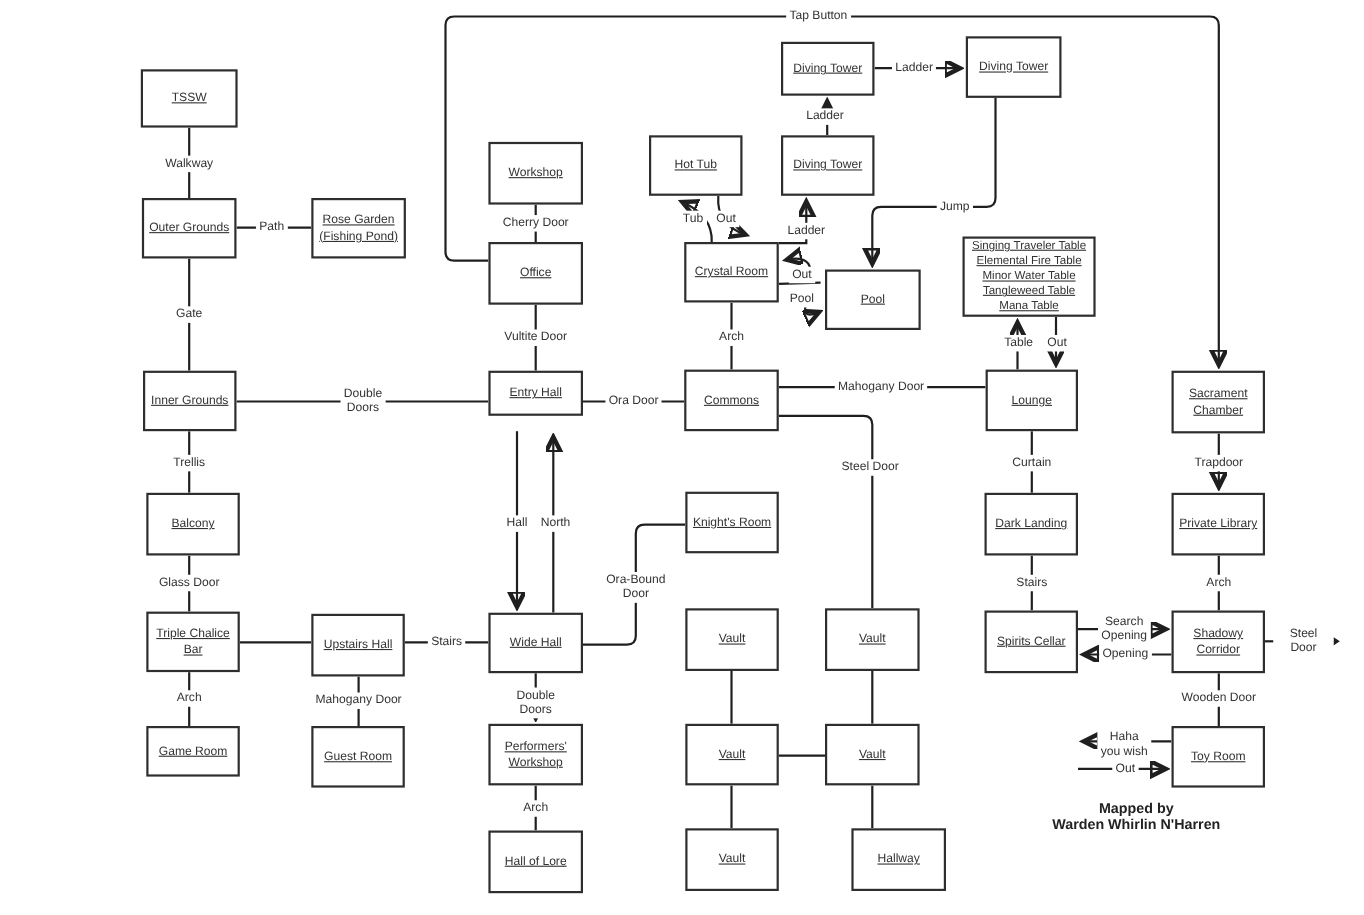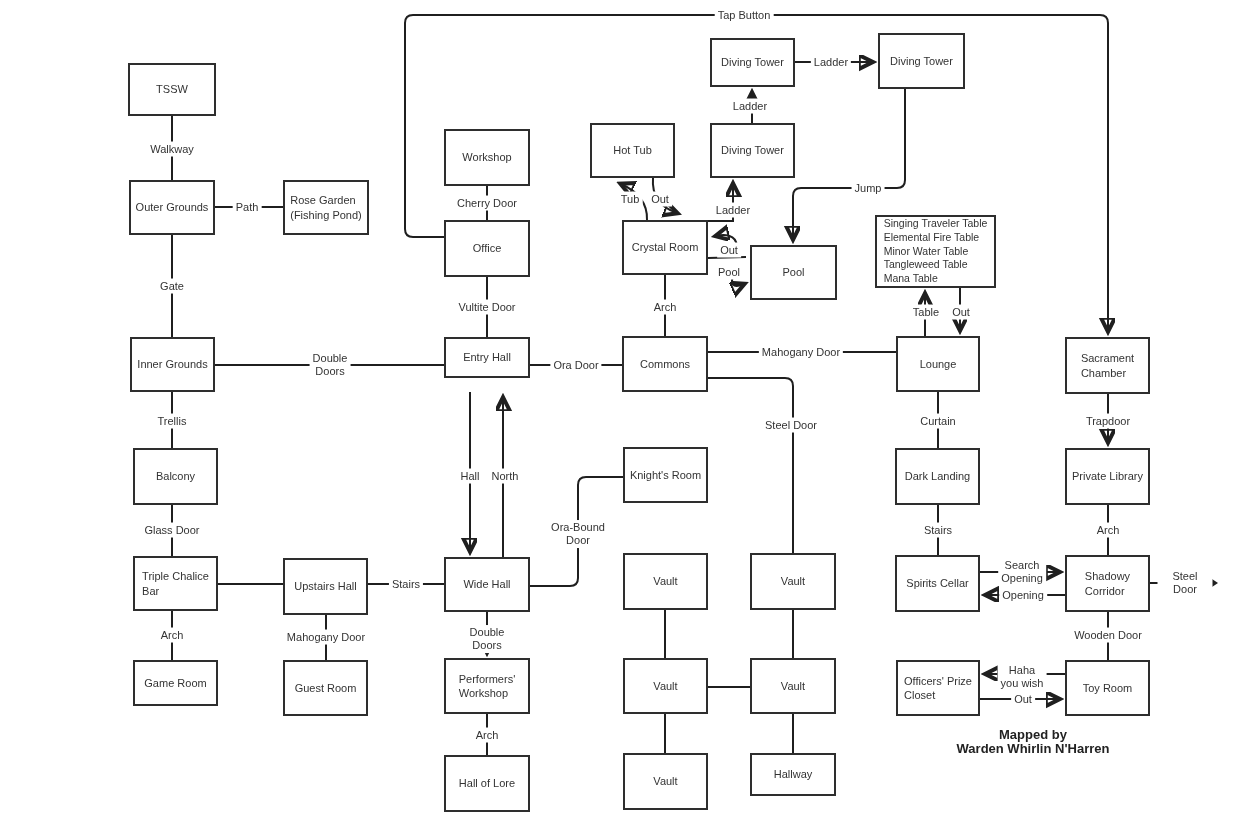--- a/index.html
+++ b/index.html
@@ -13,22 +13,22 @@
   body{font-family:"Liberation Sans","DejaVu Sans",sans-serif;color:var(--text);}
   #canvas{position:relative;width:1240px;height:832px;background:var(--bg);}
   svg.wires{position:absolute;left:0;top:0;width:1240px;height:832px;}
   svg.wires path{fill:none;stroke:var(--line);stroke-width:2;}
   svg.wires polygon{fill:var(--line);stroke:none;}
   .room{
     position:absolute;
     background:var(--bg);
     border:2px solid var(--box-border);
     display:flex;align-items:center;justify-content:center;
-    font-size:11px;line-height:1.3;
-    white-space:pre-line;color:var(--text);
+    text-align:center;font-size:11px;line-height:1.3;
+    white-space:pre-line;color:var(--text);text-decoration:underline;
   }
   .room.small-text{font-size:10.5px;line-height:1.32;}
   .elbl{
     position:absolute;transform:translate(-50%,-50%);
     background:var(--bg);padding:1px 3px;
     font-size:11px;line-height:1.18;text-align:center;
     white-space:pre-line;color:var(--text);
   }
   .credit{
     position:absolute;transform:translate(-50%,-50%);
@@ -122,31 +122,29 @@
   <div class="room" style="left:623px;top:447px;width:85px;height:56px">Knight's Room</div>
   <div class="room" style="left:623px;top:553px;width:85px;height:57px">Vault</div>
   <div class="room" style="left:623px;top:658px;width:85px;height:56px">Vault</div>
   <div class="room" style="left:623px;top:753px;width:85px;height:57px">Vault</div>
   <div class="room" style="left:710px;top:38px;width:85px;height:49px">Diving Tower</div>
   <div class="room" style="left:710px;top:123px;width:85px;height:55px">Diving Tower</div>
   <div class="room" style="left:878px;top:33px;width:87px;height:56px">Diving Tower</div>
   <div class="room" style="left:750px;top:245px;width:87px;height:55px">Pool</div>
   <div class="room" style="left:750px;top:553px;width:86px;height:57px">Vault</div>
   <div class="room" style="left:750px;top:658px;width:86px;height:56px">Vault</div>
-  <div class="room" style="left:750px;top:753px;width:86px;height:43px">Hallway</div>
+  <div class="room" style="left:774px;top:753px;width:86px;height:57px">Hallway</div>
   <div class="room small-text" style="left:875px;top:215px;width:121px;height:73px">Singing Traveler Table
 Elemental Fire Table
 Minor Water Table
 Tangleweed Table
 Mana Table</div>
   <div class="room" style="left:896px;top:336px;width:84px;height:56px">Lounge</div>
   <div class="room" style="left:895px;top:448px;width:85px;height:57px">Dark Landing</div>
   <div class="room" style="left:895px;top:555px;width:85px;height:57px">Spirits Cellar</div>
-  <div class="room" style="left:896px;top:660px;width:84px;height:56px">Officers' Prize
-Closet</div>
   <div class="room" style="left:1065px;top:337px;width:85px;height:57px">Sacrament
 Chamber</div>
   <div class="room" style="left:1065px;top:448px;width:85px;height:57px">Private Library</div>
   <div class="room" style="left:1065px;top:555px;width:85px;height:57px">Shadowy
 Corridor</div>
   <div class="room" style="left:1065px;top:660px;width:85px;height:56px">Toy Room</div>
 
   <div class="elbl" style="left:172px;top:149px">Walkway</div>
   <div class="elbl" style="left:247px;top:207px">Path</div>
   <div class="elbl" style="left:172px;top:286px">Gate</div>

